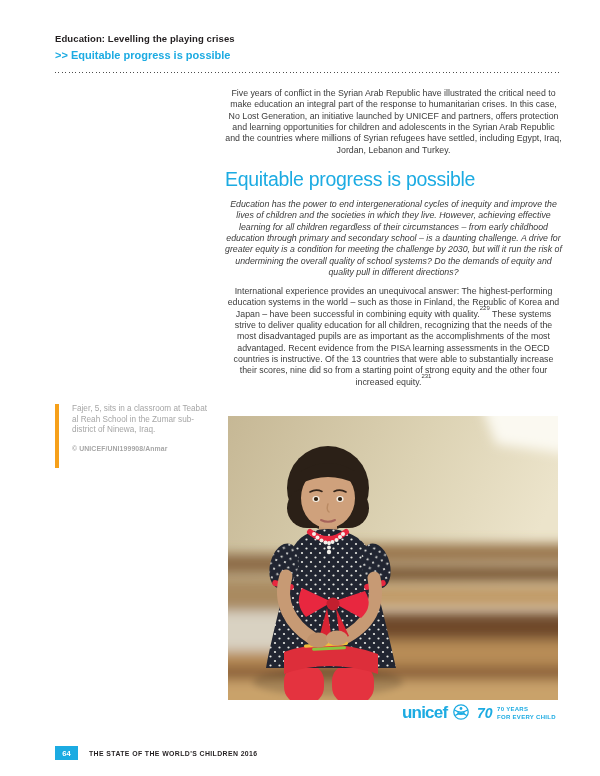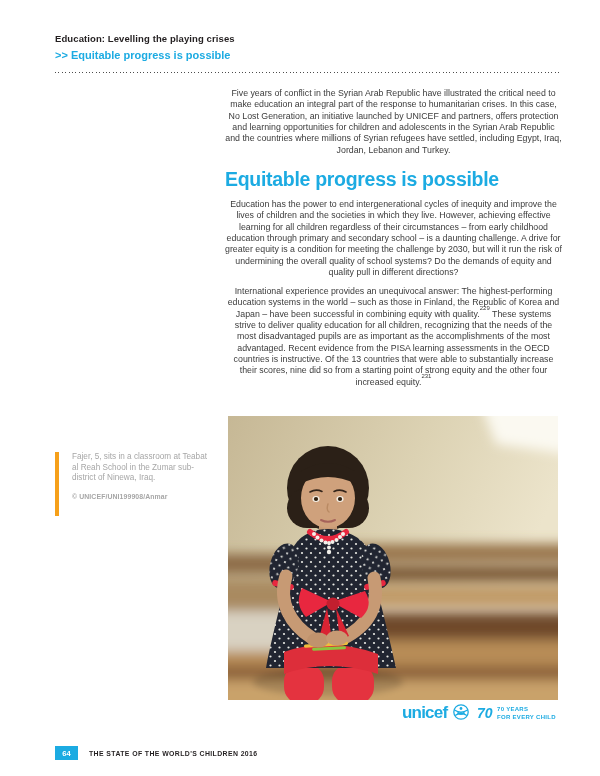--- a/index.html
+++ b/index.html
@@ -11,26 +11,26 @@
   .abs{position:absolute;}
   
   .kicker{left:55px;top:33px;font-size:9.5px;font-weight:bold;color:#231f20;letter-spacing:.1px;}
   .breadcrumb{left:55px;top:49px;font-size:11px;font-weight:bold;color:#1cabe2;}
   .dotted-rule{left:55px;top:72px;width:505px;height:2px;
     background:repeating-linear-gradient(90deg,#4d4d4d 0 1px,transparent 1px 3.4px);
     background-size:100% 1.4px;background-repeat:no-repeat;background-position:0 0;}
   
   .col{left:225px;width:337px;font-size:8.8px;line-height:11.35px;color:#3b3b3b;text-align:center;}
   .intro{top:88px;}
-  .h1{left:225px;top:168px;font-size:19.5px;font-weight:bold;color:#1cabe2;letter-spacing:-.3px;}
-  .p2{top:199px;}
+  .h1{left:225px;top:168px;font-size:19.5px;font-weight:normal;color:#1cabe2;letter-spacing:-.3px;}
+  .p2{top:199px;font-style:italic;}
   .p3{top:286px;}
   sup.ref{font-size:6px;position:relative;top:-3.2px;line-height:0;}
   
-  .caption-block{left:55px;top:404px;width:162px;display:flex;margin-top:48px;}
+  .caption-block{left:55px;top:404px;width:162px;display:flex;}
   .caption-bar{width:4px;height:64px;background:#f6a01a;flex:0 0 4px;}
   .caption-texts{margin-left:13px;width:142px;}
   .caption{font-size:8.2px;line-height:10.6px;color:#a6a6a6;}
   .credit{margin-top:9px;font-size:6.9px;font-weight:bold;color:#a6a6a6;letter-spacing:.1px;}
   
   .photo{left:228px;top:416px;width:330px;height:284px;overflow:hidden;}
   
   .footer-left{left:55px;top:746px;display:flex;align-items:center;}
   .page-num{width:23px;height:14px;background:#1cabe2;color:#fff;font-size:7.6px;font-weight:bold;
     display:flex;align-items:center;justify-content:center;}

